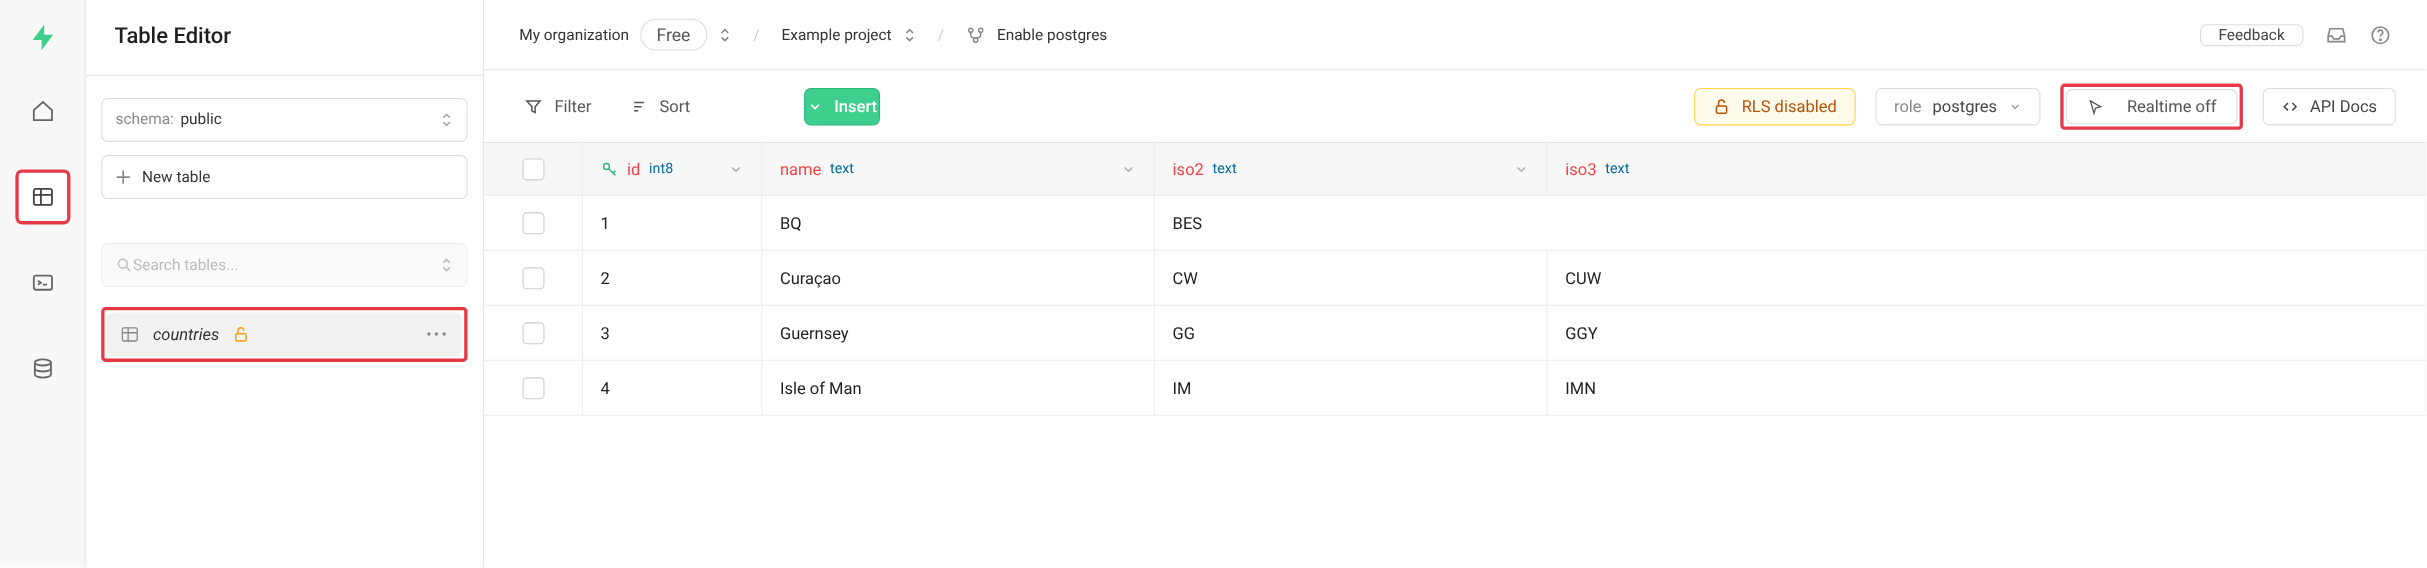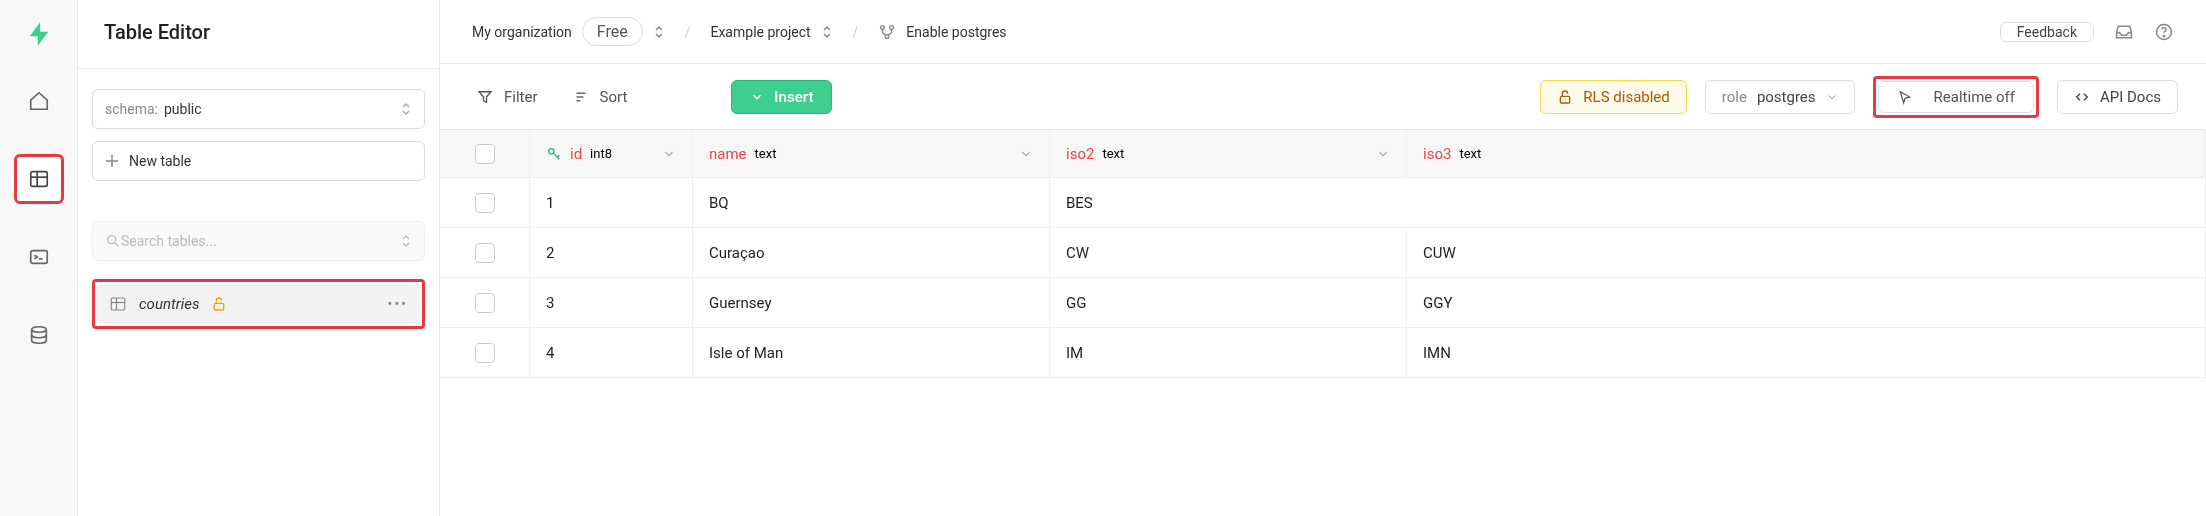--- a/index.html
+++ b/index.html
@@ -43,21 +43,21 @@
     .crumb-sep { color: #ccc; }
     .crumb-updown { color: #888; font-size: 11px; line-height: 8px; display: flex; flex-direction: column; }
     .crumb-group { display: flex; align-items: center; gap: 10px; }
     .crumb .spacer { flex: 1; }
     .feedback-btn { border: 1px solid #ddd; border-radius: 6px; padding: 1px 16px; color: #444; background: #fff; font-size: 14px; }
     .crumb-icon { color: #888; }
     
     
     .toolbar { display: flex; align-items: center; gap: 18px; padding: 14px 28px; height: 66px; border-bottom: 1px solid #e6e6e6; }
     .tb-ghost { display: flex; align-items: center; gap: 10px; color: #555; font-size: 15px; padding: 6px 8px; }
-    .tb-insert { display: flex; align-items: center; gap: 10px; background: #3ecf8e; border: 1px solid #2cb77a; color: #fff; border-radius: 6px; padding: 7px 18px; font-size: 15px; font-weight: 500; }
+    .tb-insert { display: flex; align-items: center; gap: 10px; background: #3ecf8e; border: 1px solid #2cb77a; color: #fff; border-radius: 6px; padding: 7px 2px; font-size: 15px; font-weight: 500; }
     .tb-pill { display: flex; align-items: center; gap: 10px; border-radius: 6px; padding: 7px 16px; font-size: 15px; }
     .rls-pill { background: #fffbeb; border: 1px solid #fcd34d; color: #b45309; }
     .role-pill { background: #fff; border: 1px solid #ddd; color: #888; }
     .role-pill .strong { color: #444; }
     .realtime-wrap { border: 3px solid #e63946; border-radius: 4px; padding: 2px; }
     .realtime-pill { background: #fff; border: 1px solid #ddd; color: #555; display: flex; align-items: center; gap: 21px; border-radius: 6px; padding: 6px 18px; font-size: 15px; }
     .api-pill { background: #fff; border: 1px solid #ddd; color: #444; }
     .toolbar .gap1 { width: 60px; }
     .toolbar .spacer { flex: 1; }
     
@@ -66,21 +66,21 @@
     .grid-head, .grid-row { display: flex; border-bottom: 1px solid #eee; }
     .grid-head { background: #f7f7f7; height: 48px; }
     .grid-row { height: 50px; }
     .cell { display: flex; align-items: center; padding: 0 16px; border-right: 1px solid #eee; font-size: 15px; }
     .c-check { width: 90px; justify-content: center; }
     .c-id { width: 163px; }
     .c-name { width: 357px; }
     .c-iso2 { width: 357px; }
     .c-iso3 { flex: 1; }
     .head-label { font-weight: 400; color: #ef4444; }
-    .head-type { color: #000000; font-size: 13px; margin-left: 8px; }
+    .head-type { color: #0369a1; font-size: 13px; margin-left: 8px; }
     .head-chev { margin-left: auto; color: #aaa; }
     .checkbox { width: 20px; height: 20px; border: 1.5px solid #ccc; border-radius: 4px; background: #fff; }
     .key-icon { color: #2cb77a; margin-right: 8px; display: inline-flex; }
     
     svg { display: block; }
   </style>
 </head>
 <body>
 
 <div class="app">

